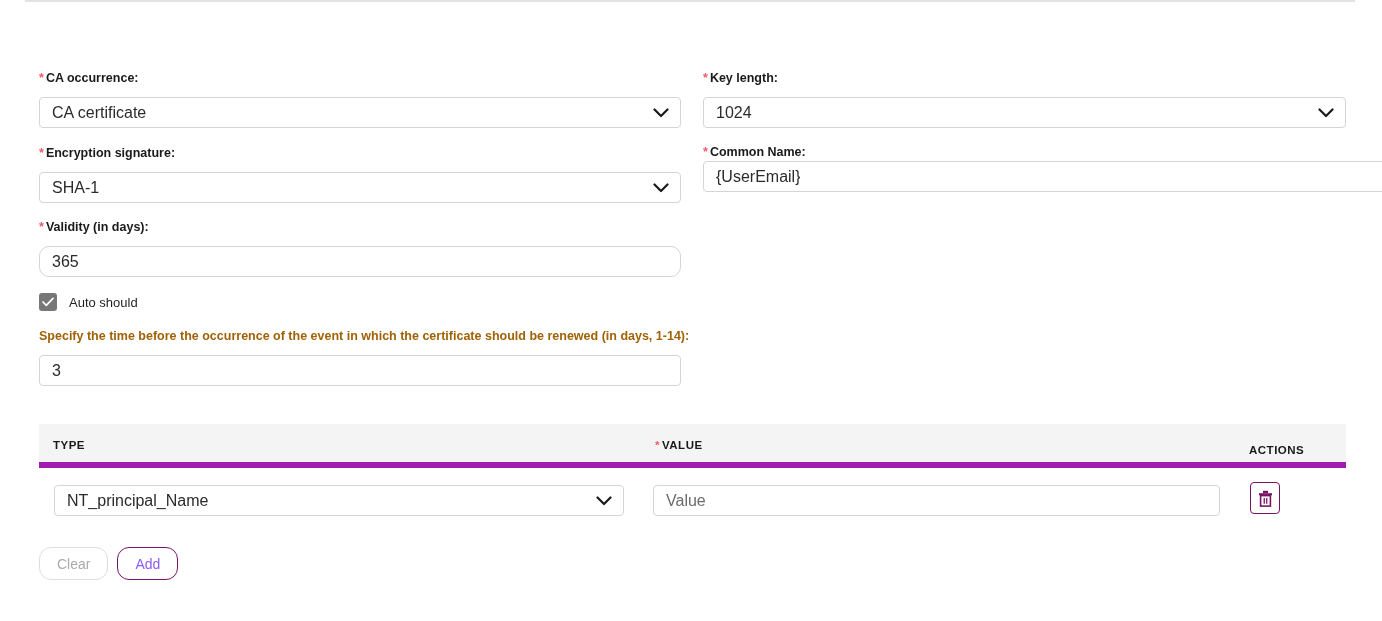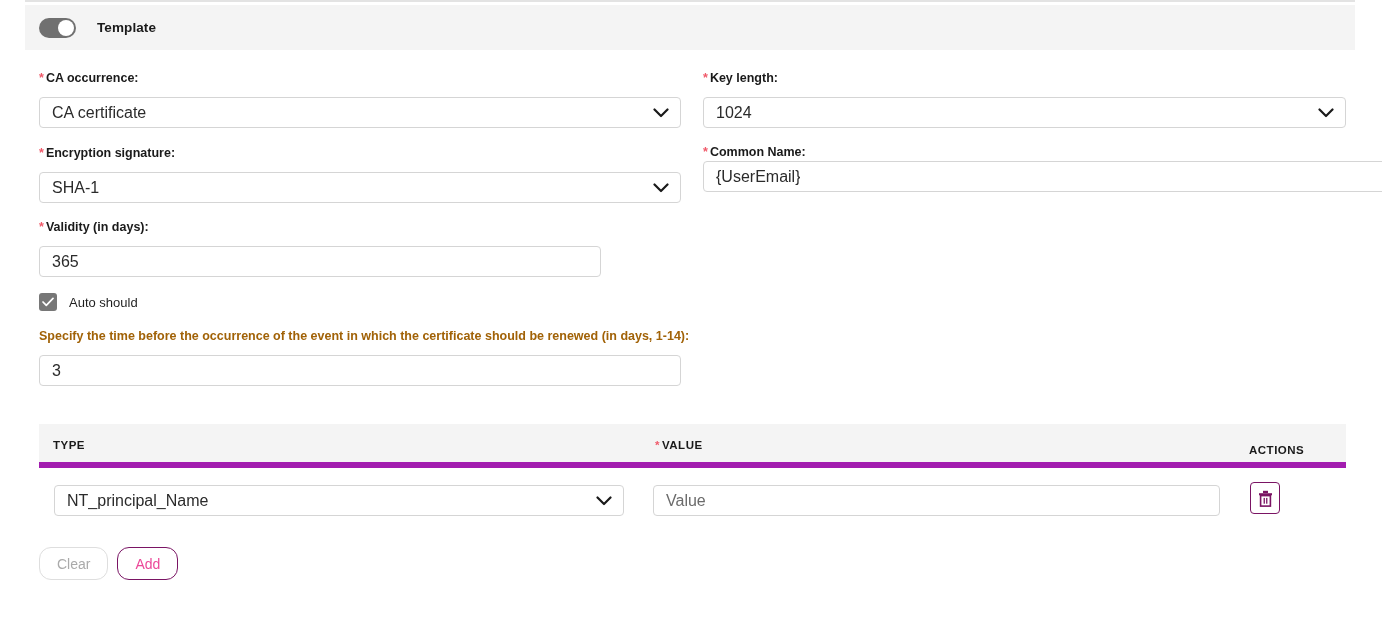--- a/index.html
+++ b/index.html
@@ -103,21 +103,21 @@
   
   .f-ca-label   { position: absolute; left: 39px;  top: 21px; }
   .f-ca         { position: absolute; left: 39px;  top: 47px;  width: 642px; }
   .f-kl-label   { position: absolute; left: 703px; top: 21px; }
   .f-kl         { position: absolute; left: 703px; top: 47px;  width: 643px; }
   .f-enc-label  { position: absolute; left: 39px;  top: 96px; }
   .f-enc        { position: absolute; left: 39px;  top: 122px; width: 642px; }
   .f-cn-label   { position: absolute; left: 703px; top: 95px; }
   .f-cn         { position: absolute; left: 703px; top: 111px; width: 764px; }
   .f-val-label  { position: absolute; left: 39px;  top: 170px; }
-  .f-val        { position: absolute; left: 39px;  top: 196px; width: 562px; }
+  .f-val        { position: absolute; left: 39px;  top: 196px; width: 642px; border-radius: 10px; }
 
   
   .checkrow {
     position: absolute;
     left: 39px; top: 243px;
     display: flex;
     align-items: center;
     cursor: pointer;
   }
   .checkbox {
@@ -235,36 +235,30 @@
     background: #ffffff;
     cursor: pointer;
   }
   .btn-clear {
     border: 1px solid #dedede;
     color: #aaaaaa;
     cursor: default;
   }
   .btn-add {
     border: 1px solid #7a1464;
-    color: #ec4899;
+    color: #8b5cf6;
   }
 </style>
 </head>
 <body>
 
 <div class="page">
 
   <div class="top-rule"></div>
 
-  <div class="template-bar">
-    <div class="toggle">
-      <div class="knob"></div>
-    </div>
-    <span class="template-label">Template</span>
-  </div>
 
   <div class="form">
 
     <div class="field-label f-ca-label">
       <span class="req">*</span><span>CA occurrence:</span>
     </div>
     <div class="input select f-ca">
       <span class="val">CA certificate</span>
       <span class="chev">
         <svg width="16" height="10" viewBox="0 0 16 10">

